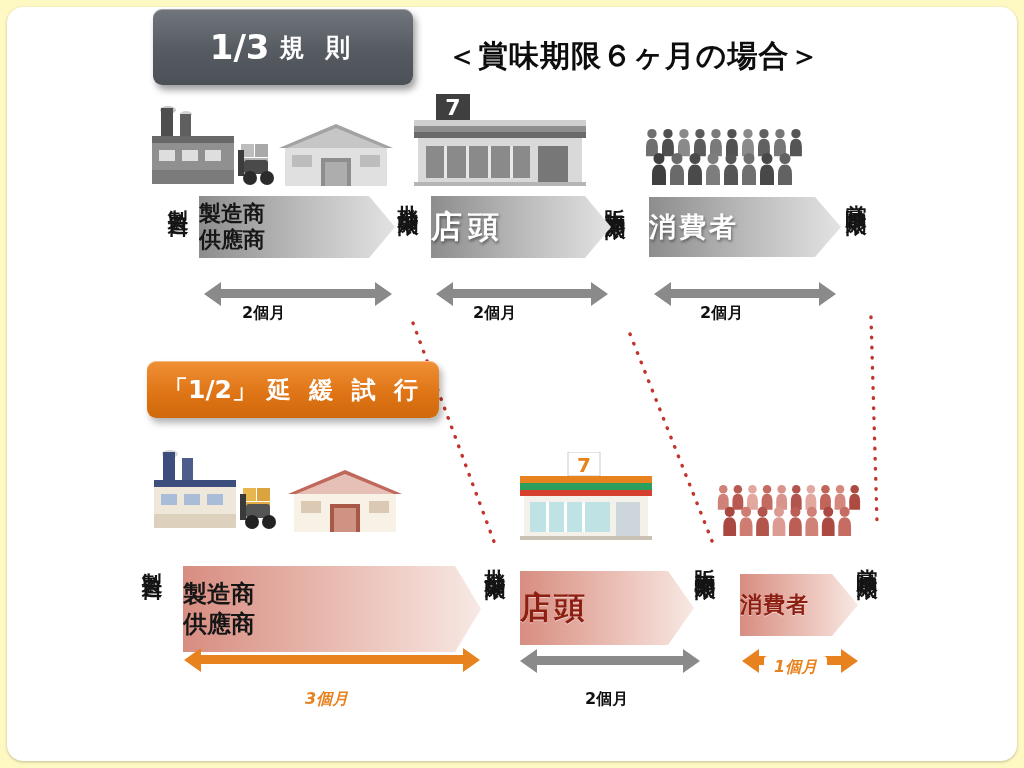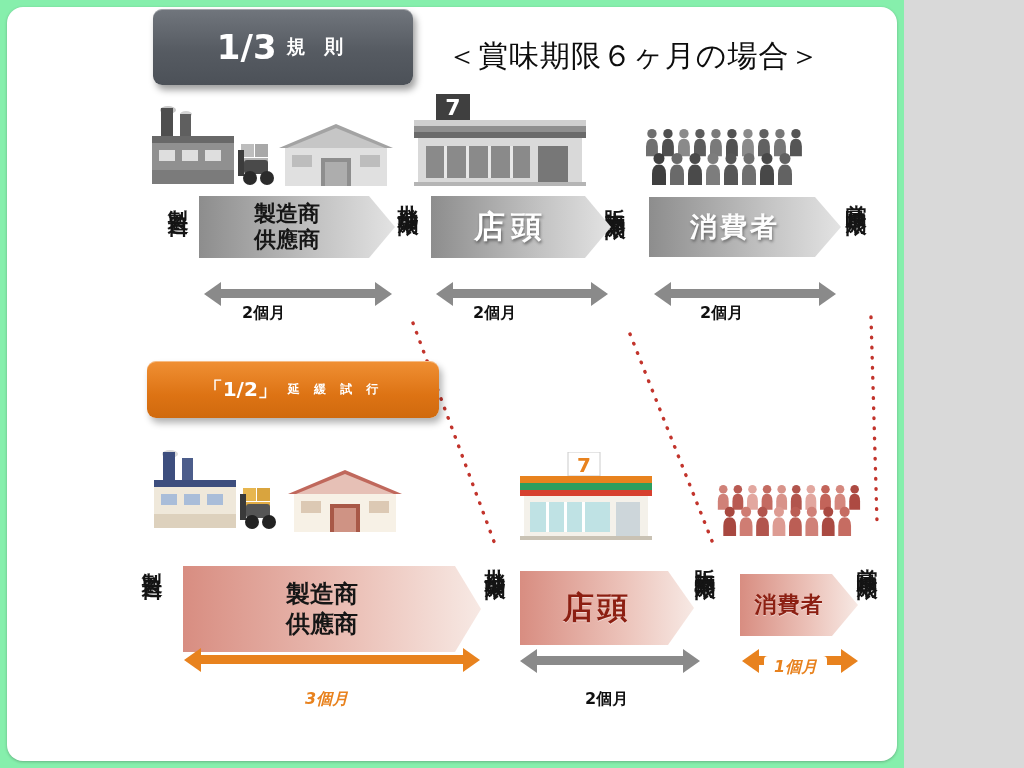--- a/index.html
+++ b/index.html
@@ -1,35 +1,35 @@
 <!DOCTYPE html>
 <html><head>
 <meta charset="utf-8">
 <style>
   html,body{margin:0;padding:0;}
   body{background:#d9d9d9;font-family:"DejaVu Sans","Liberation Sans",sans-serif;}
-  .canvas{position:relative;width:904px;height:768px;background:#86efac;overflow:hidden;}
+  .canvas{position:relative;width:1024px;height:768px;background:#fef9c3;overflow:hidden;}
   .card{position:absolute;left:7px;top:7px;right:7px;bottom:7px;background:#ffffff;border-radius:16px;box-shadow:0 1px 3px rgba(0,0,0,.25);}
   .abs{position:absolute;}
   .overlay{position:absolute;left:0;top:0;width:1024px;height:768px;pointer-events:none;}
   .badge{position:absolute;display:flex;align-items:center;justify-content:center;gap:10px;color:#fff;border-radius:9px;}
   .badge-dark{left:153px;top:9px;width:260px;height:76px;
     background:linear-gradient(180deg,#71767d 0%,#565b62 55%,#4c5158 100%);
     box-shadow:3px 5px 7px rgba(0,0,0,.38), inset 0 1px 0 rgba(255,255,255,.35);}
   .badge-orange{left:147px;top:361px;width:292px;height:57px;
     background:linear-gradient(180deg,#f09034 0%,#dd7314 60%,#d06a0e 100%);
     box-shadow:3px 5px 7px rgba(0,0,0,.3), inset 0 1px 0 rgba(255,255,255,.4);}
   .badge-big{font-size:34px;font-weight:700;}
-  .badge-mid{font-size:19px;font-weight:700;letter-spacing:6px;}
-  .badge-big2{font-size:20px;font-weight:700;}
-  .badge-mid2{font-size:12px;font-weight:700;letter-spacing:5px;}
-  .title{left:447px;top:36px;font-size:30px;font-weight:400;color:#0d0d0d;letter-spacing:1px;}
+  .badge-mid{font-size:25px;font-weight:700;letter-spacing:6px;}
+  .badge-big2{font-size:25px;font-weight:700;}
+  .badge-mid2{font-size:24px;font-weight:700;letter-spacing:5px;}
+  .title{left:447px;top:36px;font-size:30px;font-weight:700;color:#0d0d0d;letter-spacing:1px;}
   .vlabel{position:absolute;writing-mode:vertical-rl;text-orientation:upright;font-weight:700;
     font-size:21px;color:#141414;letter-spacing:4px;line-height:1;}
-  .stage{position:absolute;display:flex;flex-direction:column;align-items:center;justify-content:center;
+  .stage{position:absolute;display:flex;flex-direction:column;align-items:flex-start;justify-content:center;
     padding-right:20px;box-sizing:border-box;
     clip-path:polygon(0 0,calc(100% - 26px) 0,100% 50%,calc(100% - 26px) 100%,0 100%);}
   .stage.gray{background:linear-gradient(90deg,#8d8d8d 0%,#c2c2c2 60%,#e3e3e3 100%);}
   .stage.pink{background:linear-gradient(90deg,#d88d81 0%,#ecc3ba 60%,#f7e9e4 100%);}
   .stage-dark{color:#161616;font-weight:700;font-size:22px;line-height:1.2;text-align:center;}
   .stage-dark2{color:#161616;font-weight:700;font-size:24px;line-height:1.25;text-align:center;}
   .stage-white{color:#fff;font-weight:700;font-size:31px;letter-spacing:6px;text-shadow:1px 2px 3px rgba(0,0,0,.45);}
   .stage-white2{color:#fdfdfd;font-weight:700;font-size:27px;letter-spacing:3px;text-shadow:1px 2px 3px rgba(0,0,0,.4);}
   .stage-red{color:#8c1f12;font-weight:700;font-size:31px;letter-spacing:3px;text-shadow:0 1px 0 rgba(255,255,255,.5);}
   .stage-red2{color:#8c1f12;font-weight:700;font-size:22px;letter-spacing:1px;text-shadow:0 1px 0 rgba(255,255,255,.5);}

